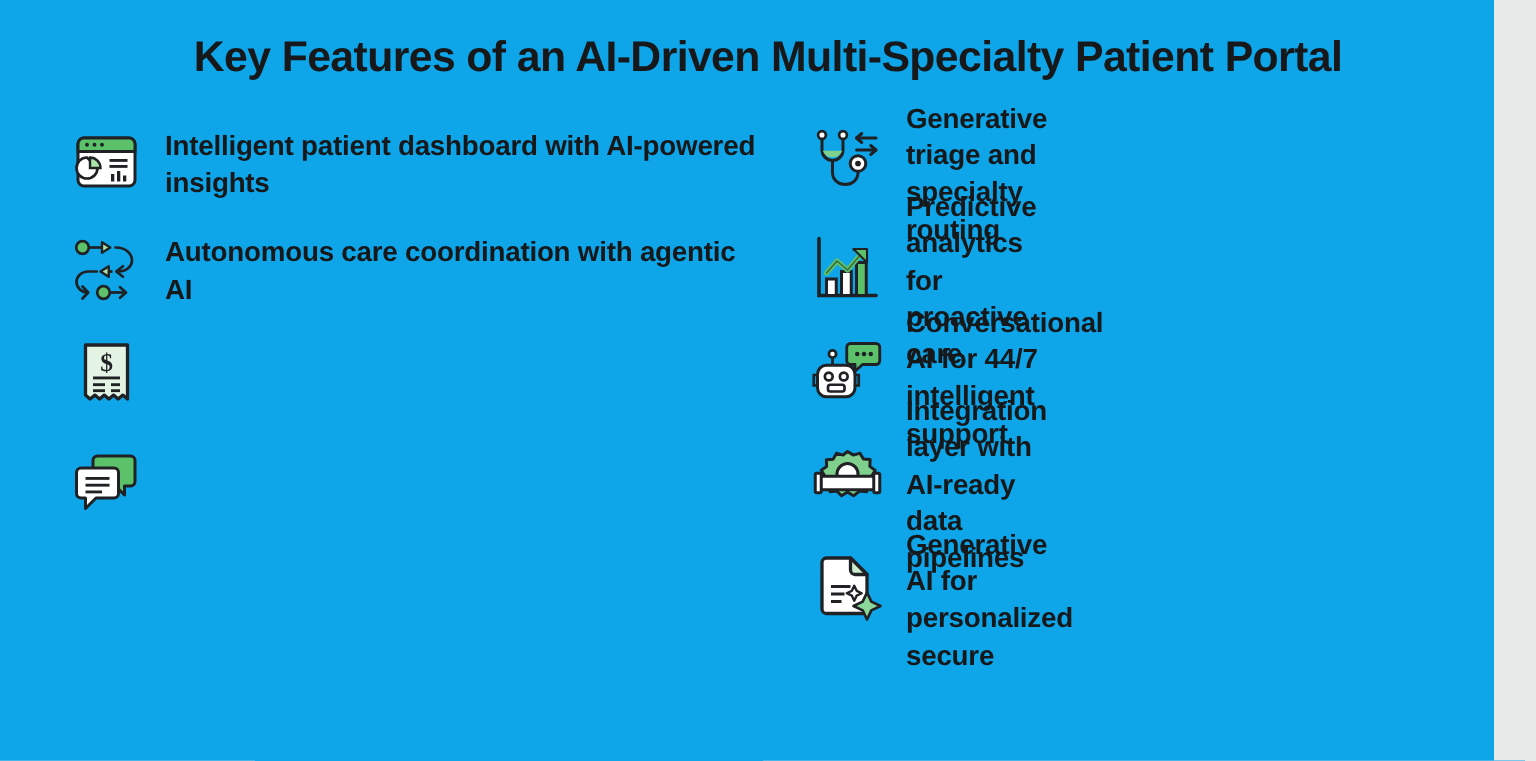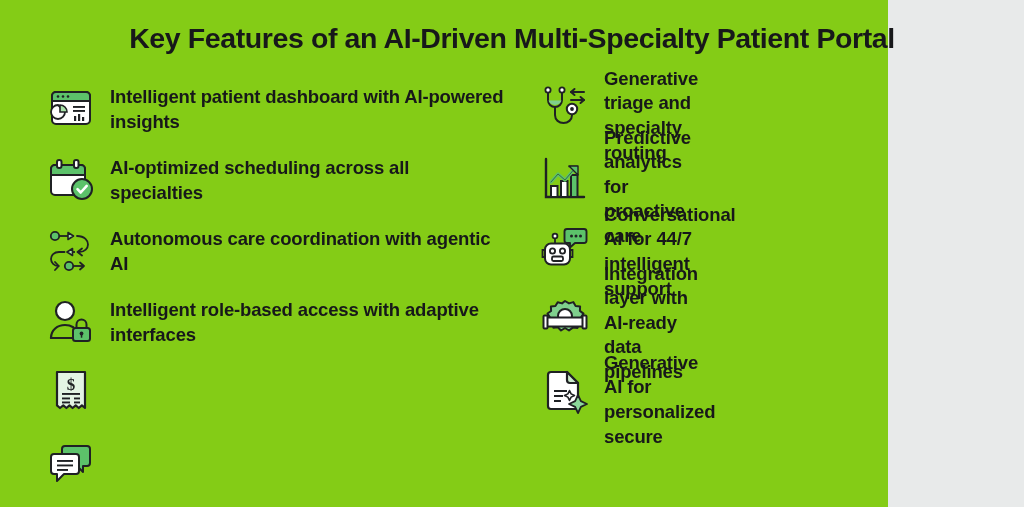--- a/index.html
+++ b/index.html
@@ -8,23 +8,23 @@
   }
   body {
     width: 1024px;
     height: 507px;
     background: #e8eaea;
     font-family: "Liberation Sans", sans-serif;
     overflow: hidden;
   }
   .slide {
     position: relative;
-    width: 888px;
+    width: 996px;
     height: 507px;
-    background: #84cc16;
+    background: #0ea5e9;
     box-sizing: border-box;
     padding-left: 28px;
   }
   .page-title {
     position: absolute;
     top: 22px;
     left: 0;
     width: 1024px;
     text-align: center;
     font-size: 28.5px;
@@ -105,33 +105,20 @@
             <rect x="27" y="23" width="12" height="1.9" fill="#1f2124"></rect>
             <rect x="27" y="27" width="12" height="1.9" fill="#1f2124"></rect>
             <rect x="28" y="33" width="2.2" height="5" fill="#1f2124"></rect>
             <rect x="32" y="31" width="2.2" height="7" fill="#1f2124"></rect>
             <rect x="36" y="34" width="2.2" height="4" fill="#1f2124"></rect>
           </svg>
         </span>
         <span class="label">Intelligent patient dashboard with AI-powered insights</span>
       </div>
 
-      <div class="feature">
-        <span class="icon-wrap">
-          <svg width="50" height="50" viewBox="0 0 50 50">
-            <rect x="5" y="11" width="34" height="30" rx="4" fill="#ffffff" stroke="#1f2124" stroke-width="2"></rect>
-            <path d="M5 15a4 4 0 0 1 4-4h26a4 4 0 0 1 4 4v6H5z" fill="#5cc26a" stroke="#1f2124" stroke-width="2"></path>
-            <rect x="11" y="6" width="4.5" height="8" rx="2" fill="#ffffff" stroke="#1f2124" stroke-width="2"></rect>
-            <rect x="28" y="6" width="4.5" height="8" rx="2" fill="#ffffff" stroke="#1f2124" stroke-width="2"></rect>
-            <circle cx="36" cy="35" r="10" fill="#5cc26a" stroke="#1f2124" stroke-width="2"></circle>
-            <path d="M31.5 35.2l3.2 3.3 6-6.6" fill="none" stroke="#ffffff" stroke-width="2.6" stroke-linecap="round" stroke-linejoin="round"></path>
-          </svg>
-        </span>
-        <span class="label">AI-optimized scheduling across all specialties</span>
-      </div>
 
       <div class="feature">
         <span class="icon-wrap">
           <svg width="50" height="50" viewBox="0 0 50 50">
             <circle cx="9" cy="11" r="4.2" fill="#5cc26a" stroke="#1f2124" stroke-width="1.8"></circle>
             <path d="M13.5 11h14" fill="none" stroke="#1f2124" stroke-width="1.8"></path>
             <path d="M22 7.5l5.5 3.5-5.5 3.5z" fill="#a8e3a8" stroke="#1f2124" stroke-width="1.6" stroke-linejoin="round"></path>
             <path d="M31 11c8 0 11 5 11 8.5S39 27 33 27" fill="none" stroke="#1f2124" stroke-width="1.8" stroke-linecap="round"></path>
             <path d="M36 23.5L31.5 27l4.5 3.5" fill="none" stroke="#1f2124" stroke-width="1.8" stroke-linecap="round" stroke-linejoin="round"></path>
             <path d="M29 27h-4" fill="none" stroke="#1f2124" stroke-width="1.8"></path>
@@ -139,34 +126,20 @@
             <path d="M18.5 27H13c-5 0-8 3.5-8 7s3 7 7.5 7" fill="none" stroke="#1f2124" stroke-width="1.8" stroke-linecap="round"></path>
             <path d="M9 37l3.8 4-3.8 4" fill="none" stroke="#1f2124" stroke-width="1.8" stroke-linecap="round" stroke-linejoin="round"></path>
             <circle cx="23" cy="41" r="4.2" fill="#5cc26a" stroke="#1f2124" stroke-width="1.8"></circle>
             <path d="M28 41h9" fill="none" stroke="#1f2124" stroke-width="1.8"></path>
             <path d="M34 37.5l4 3.5-4 3.5" fill="none" stroke="#1f2124" stroke-width="1.8" stroke-linecap="round" stroke-linejoin="round"></path>
           </svg>
         </span>
         <span class="label">Autonomous care coordination with agentic AI</span>
       </div>
 
-      <div class="feature">
-        <span class="icon-wrap">
-          <svg width="50" height="50" viewBox="0 0 50 50">
-            <circle cx="19" cy="15" r="9" fill="#ffffff" stroke="#1f2124" stroke-width="2.2"></circle>
-            <path d="M5 42c0-8 6.5-13 14-13 3.2 0 6 .8 8.3 2.2" fill="none" stroke="#1f2124" stroke-width="2.2" stroke-linecap="round"></path>
-            <path d="M5 42h22" fill="none" stroke="#1f2124" stroke-width="2.2" stroke-linecap="round"></path>
-            <rect x="27" y="32" width="17" height="13" rx="2.5" fill="#5cc26a" stroke="#1f2124" stroke-width="2"></rect>
-            <path d="M30.5 32v-3.5a5 5 0 0 1 10 0V32" fill="none" stroke="#1f2124" stroke-width="2"></path>
-            <circle cx="35.5" cy="37.5" r="1.9" fill="#1f2124"></circle>
-            <rect x="34.8" y="38.5" width="1.5" height="3.2" fill="#1f2124"></rect>
-          </svg>
-        </span>
-        <span class="label">Intelligent role-based access with adaptive interfaces</span>
-      </div>
 
       <div class="feature">
         <span class="icon-wrap">
           <svg width="50" height="50" viewBox="0 0 50 50">
             <path d="M11 5h28v36l-3.1-2.6-3.1 2.6-3.1-2.6-3.1 2.6-3.1-2.6-3.1 2.6-3.1-2.6L14 41l-3-2.6z" fill="#e3f4e4" stroke="#1f2124" stroke-width="2.2" stroke-linejoin="round"></path>
             <text x="25" y="22.5" font-family="Liberation Serif, serif" font-size="17" font-weight="bold" fill="#1f2124" text-anchor="middle">$</text>
             <rect x="16" y="26" width="18" height="1.9" fill="#1f2124"></rect>
             <rect x="16" y="30.5" width="8" height="1.9" fill="#1f2124"></rect>
             <rect x="28" y="30.5" width="6" height="1.9" fill="#1f2124"></rect>
             <rect x="16" y="34.5" width="8" height="1.9" fill="#1f2124"></rect>

